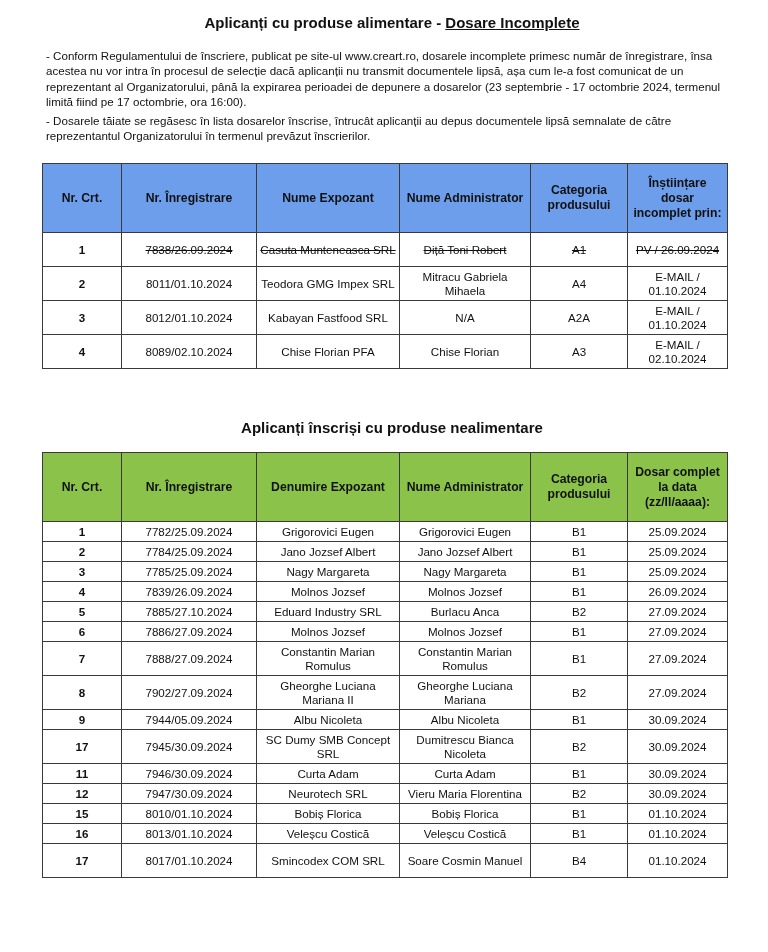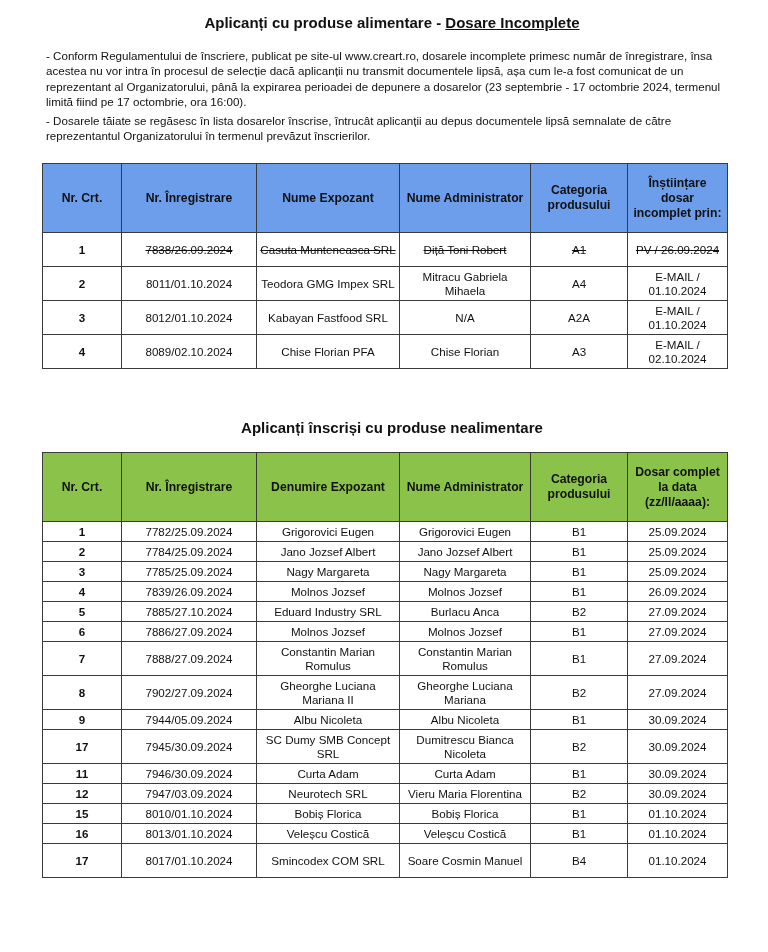--- a/index.html
+++ b/index.html
@@ -209,21 +209,21 @@
       <tr>
         <td class="nr">11</td>
         <td>7946/30.09.2024</td>
         <td>Curta Adam</td>
         <td>Curta Adam</td>
         <td>B1</td>
         <td>30.09.2024</td>
       </tr>
       <tr>
         <td class="nr">12</td>
-        <td>7947/03.09.2024</td>
+        <td>7947/30.09.2024</td>
         <td>Neurotech SRL</td>
         <td>Vieru Maria Florentina</td>
         <td>B2</td>
         <td>30.09.2024</td>
       </tr>
       <tr>
         <td class="nr">15</td>
         <td>8010/01.10.2024</td>
         <td>Bobiș Florica</td>
         <td>Bobiș Florica</td>

